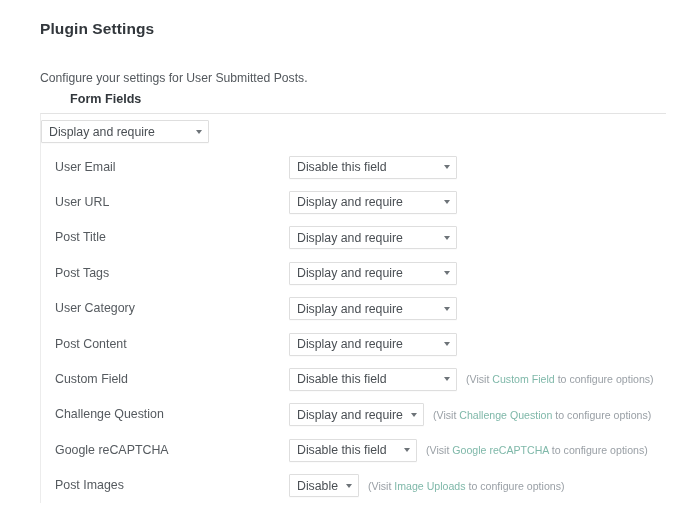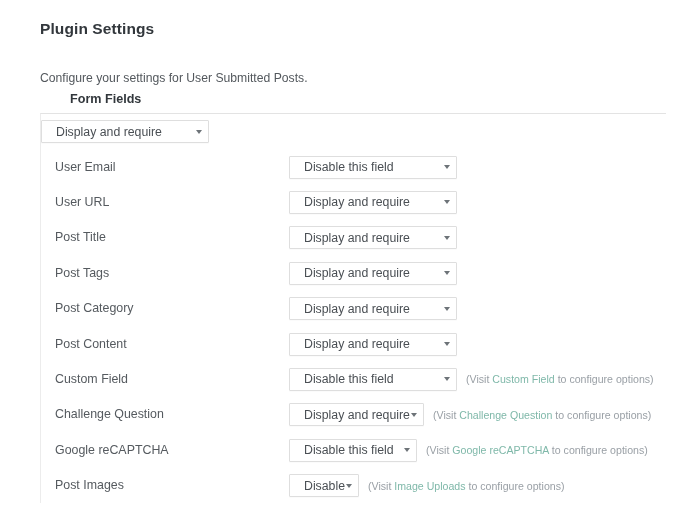--- a/index.html
+++ b/index.html
@@ -89,21 +89,21 @@
   
   .select {
     position: relative;
     display: inline-flex;
     align-items: center;
     height: 23px;
     box-sizing: border-box;
     border: 1px solid #dedede;
     background: #ffffff;
     border-radius: 1px;
-    padding: 0 20px 0 14px;
+    padding: 0 20px 0 7px;
     font-size: 12.3px;
     color: #4a4f54;
     white-space: nowrap;
     box-shadow: 0 1px 0 rgba(0,0,0,0.015);
   }
   .select .caret {
     position: absolute;
     right: 6px;
     top: 50%;
     transform: translateY(-50%);
@@ -182,21 +182,21 @@
       <div class="field-row">
         <div class="field-label">Post Tags</div>
         <div class="field-control">
           <div class="select w-wide">
             <span>Display and require</span>
             <span class="caret"></span>
           </div>
         </div>
       </div>
       <div class="field-row">
-        <div class="field-label">Post Category</div>
+        <div class="field-label">User Category</div>
         <div class="field-control">
           <div class="select w-wide">
             <span>Display and require</span>
             <span class="caret"></span>
           </div>
         </div>
       </div>
       <div class="field-row">
         <div class="field-label">Post Content</div>
         <div class="field-control">

